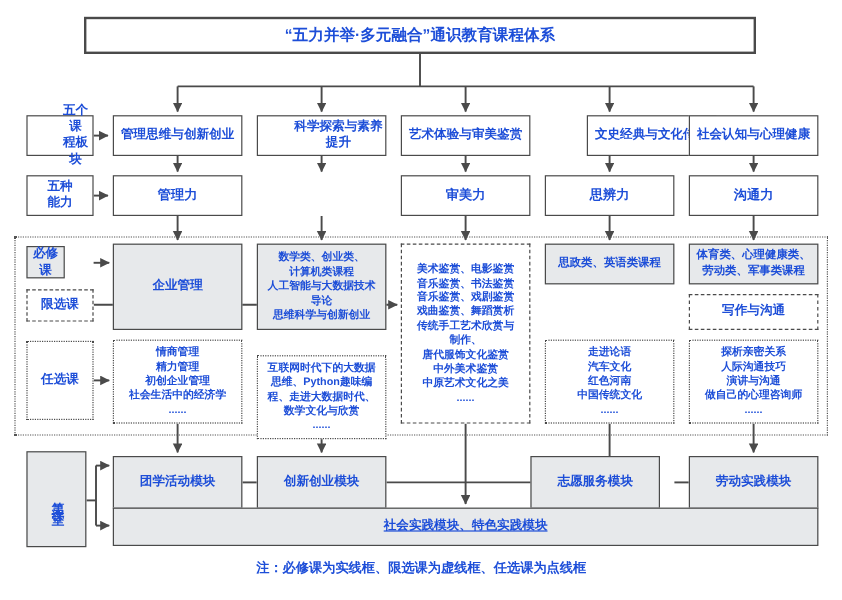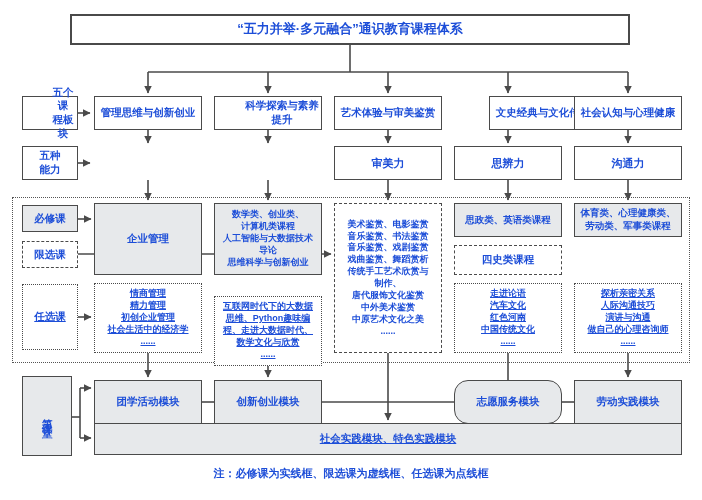--- a/index.html
+++ b/index.html
@@ -11,21 +11,21 @@
   #wires{position:absolute;left:0;top:0;z-index:1;}
   .box{
     position:absolute;box-sizing:border-box;z-index:3;
     border:1.6px solid #4a4a4a;background:#ffffff;
     display:flex;align-items:center;justify-content:center;
     text-align:center;white-space:pre-line;line-height:1.3;
     padding:1px 2px;
   }
   .fill{background:#e7e9eb;}
   .dashed{border-style:dashed;}
-  .dotted{border-style:dotted;border-width:1.6px;text-decoration:underline;}
+  .dotted{border-style:dotted;border-width:1.6px;}
   .f13{font-size:13px;}
   .f11{font-size:11px;}
   .f10{font-size:10.5px;}
   .f9{font-size:9px;line-height:1.32;}
   .f95{font-size:9.5px;line-height:1.35;}
   #mid-frame{
     position:absolute;box-sizing:border-box;z-index:2;
     border:1.6px dotted #555;background:transparent;
   }
   .vert{writing-mode:vertical-rl;letter-spacing:3px;}
@@ -95,27 +95,28 @@
   <div class="box f10" style="left:22px;top:96px;width:56px;height:34px;padding-left:28px;">五个课
 程板块</div>
   <div class="box f10" style="left:94px;top:96px;width:108px;height:34px;">管理思维与创新创业</div>
   <div class="box f10" style="left:214px;top:96px;width:108px;height:34px;padding-left:30px;">科学探索与素养提升</div>
   <div class="box f10" style="left:334px;top:96px;width:108px;height:34px;">艺术体验与审美鉴赏</div>
   <div class="box f10" style="left:454px;top:96px;width:108px;height:34px;margin-left:35px;">文史经典与文化传承</div>
   <div class="box f10" style="left:574px;top:96px;width:108px;height:34px;">社会认知与心理健康</div>
 
   <div class="box f10" style="left:22px;top:146px;width:56px;height:34px;">五种
 能力</div>
+  <div class="box f11" style="left:94px;top:146px;width:108px;height:34px;">管理力</div>
   <div class="box f11" style="left:334px;top:146px;width:108px;height:34px;">审美力</div>
   <div class="box f11" style="left:454px;top:146px;width:108px;height:34px;">思辨力</div>
   <div class="box f11" style="left:574px;top:146px;width:108px;height:34px;">沟通力</div>
 
   <div id="mid-frame" style="left:12px;top:197px;width:678px;height:166px;"></div>
 
-  <div class="box fill f10" style="left:22px;top:205px;width:56px;height:27px;">必修课</div>
+  <div class="box fill f10" style="left:22px;top:205px;width:32px;height:27px;">必修课</div>
   <div class="box dashed f10" style="left:22px;top:241px;width:56px;height:27px;">限选课</div>
   <div class="box dotted f10" style="left:22px;top:284px;width:56px;height:66px;">任选课</div>
 
   <div class="box fill f10" style="left:94px;top:203px;width:108px;height:72px;">企业管理</div>
   <div class="box fill f9" style="left:214px;top:203px;width:108px;height:72px;">数学类、创业类、
 计算机类课程
 人工智能与大数据技术
 导论
 思维科学与创新创业</div>
   <div class="box dashed f9" style="left:334px;top:203px;width:108px;height:150px;">美术鉴赏、电影鉴赏
@@ -124,21 +125,21 @@
 戏曲鉴赏、舞蹈赏析
 传统手工艺术欣赏与
 制作、
 唐代服饰文化鉴赏
 中外美术鉴赏
 中原艺术文化之美
 ......</div>
   <div class="box fill f95" style="left:454px;top:203px;width:108px;height:34px;">思政类、英语类课程</div>
   <div class="box fill f95" style="left:574px;top:203px;width:108px;height:34px;">体育类、心理健康类、
 劳动类、军事类课程</div>
-  <div class="box dashed f10" style="left:454px;top:245px;width:108px;height:30px;">四史类课程</div>
+  <div class="box dashed f10" style="left:574px;top:245px;width:108px;height:30px;">写作与沟通</div>
 
   <div class="box dotted f9" style="left:94px;top:283px;width:108px;height:70px;">情商管理
 精力管理
 初创企业管理
 社会生活中的经济学
 ......</div>
   <div class="box dotted f9" style="left:214px;top:296px;width:108px;height:70px;">互联网时代下的大数据
 思维、Python趣味编
 程、走进大数据时代、
 数学文化与欣赏
@@ -150,19 +151,19 @@
 ......</div>
   <div class="box dotted f9" style="left:574px;top:283px;width:108px;height:70px;">探析亲密关系
 人际沟通技巧
 演讲与沟通
 做自己的心理咨询师
 ......</div>
 
   <div class="box fill f10 vert" style="left:22px;top:376px;width:50px;height:80px;">第二课堂</div>
   <div class="box fill f10" style="left:94px;top:380px;width:108px;height:44px;">团学活动模块</div>
   <div class="box fill f10" style="left:214px;top:380px;width:108px;height:44px;">创新创业模块</div>
-  <div class="box fill f10" style="left:454px;top:380px;width:108px;height:44px;border-radius:14px;">志愿服务模块</div>
+  <div class="box fill f10" style="left:442px;top:380px;width:108px;height:44px;">志愿服务模块</div>
   <div class="box fill f10" style="left:574px;top:380px;width:108px;height:44px;">劳动实践模块</div>
   <div class="box fill f10" style="left:94px;top:423px;width:588px;height:32px;text-decoration:underline;">社会实践模块、特色实践模块</div>
 
   <div id="note">注：必修课为实线框、限选课为虚线框、任选课为点线框</div>
 
 </div>
 
 </body></html>

